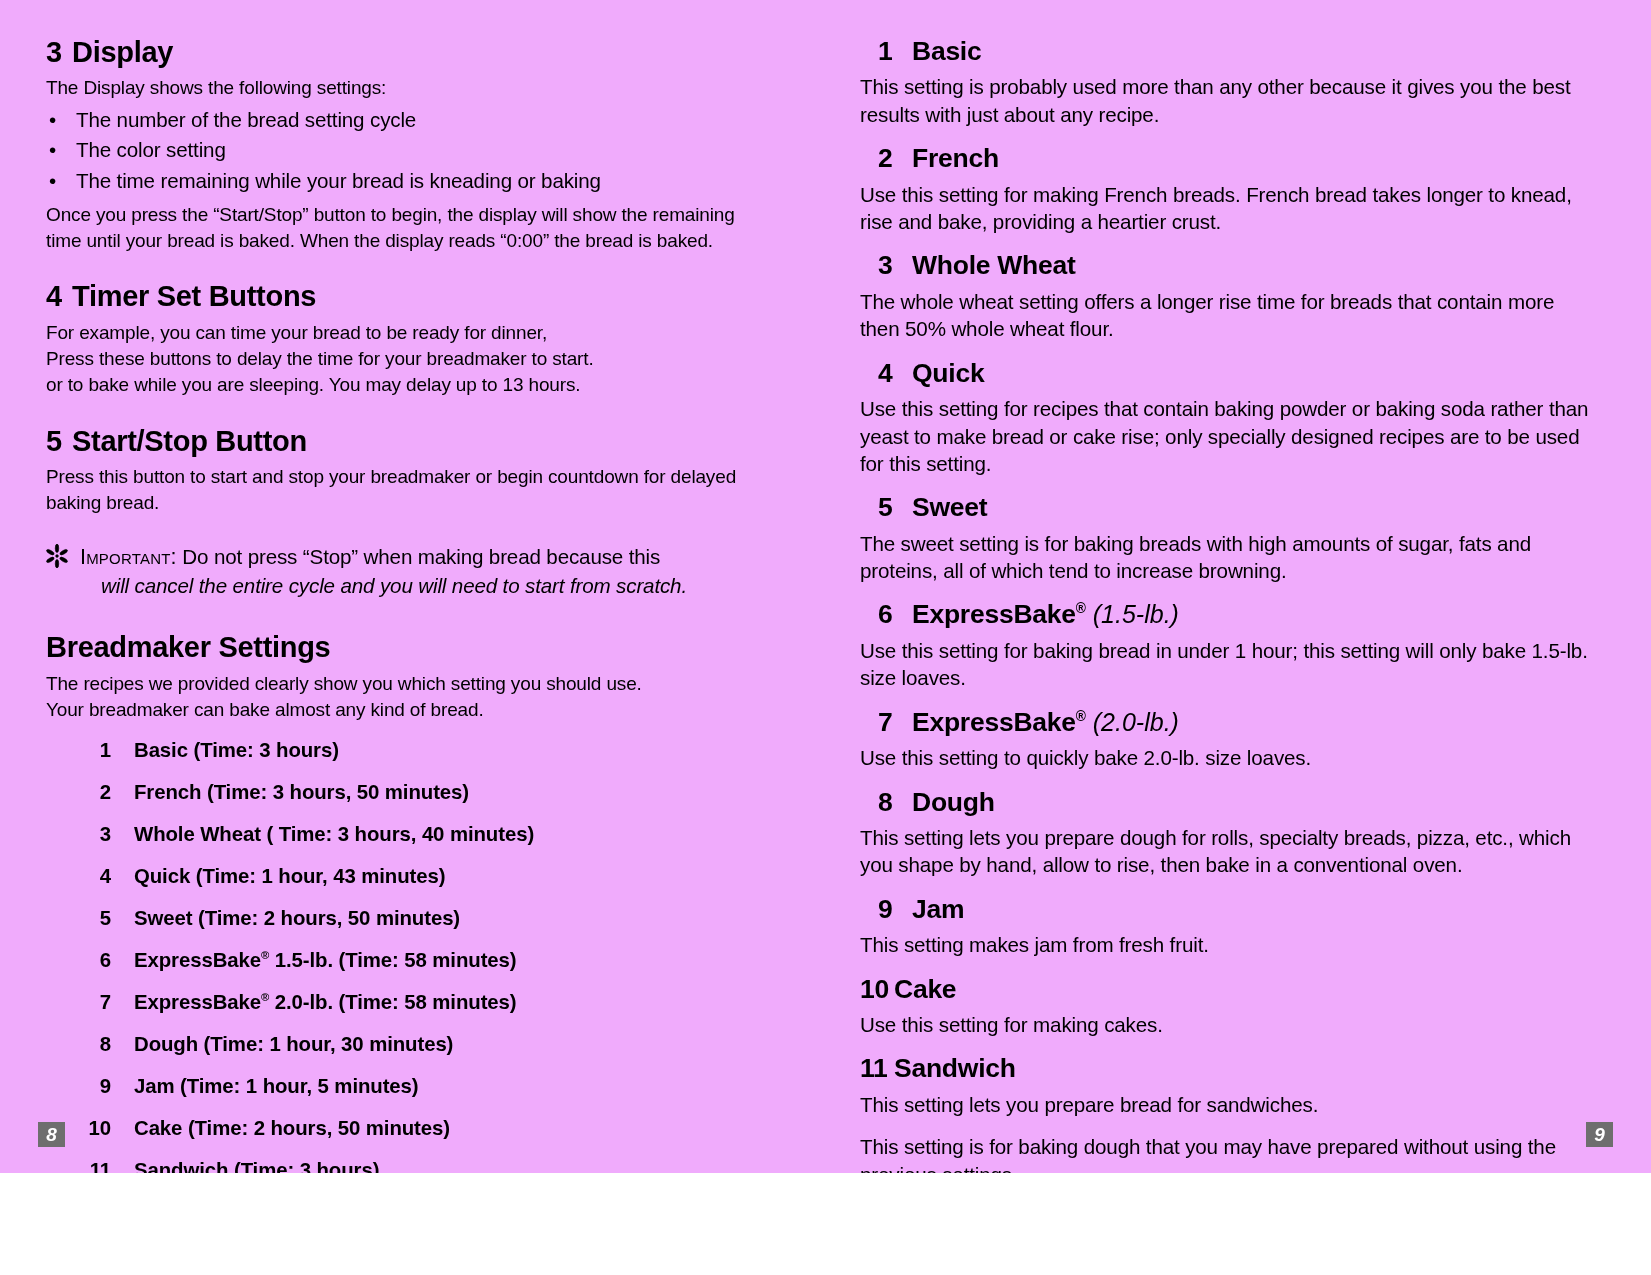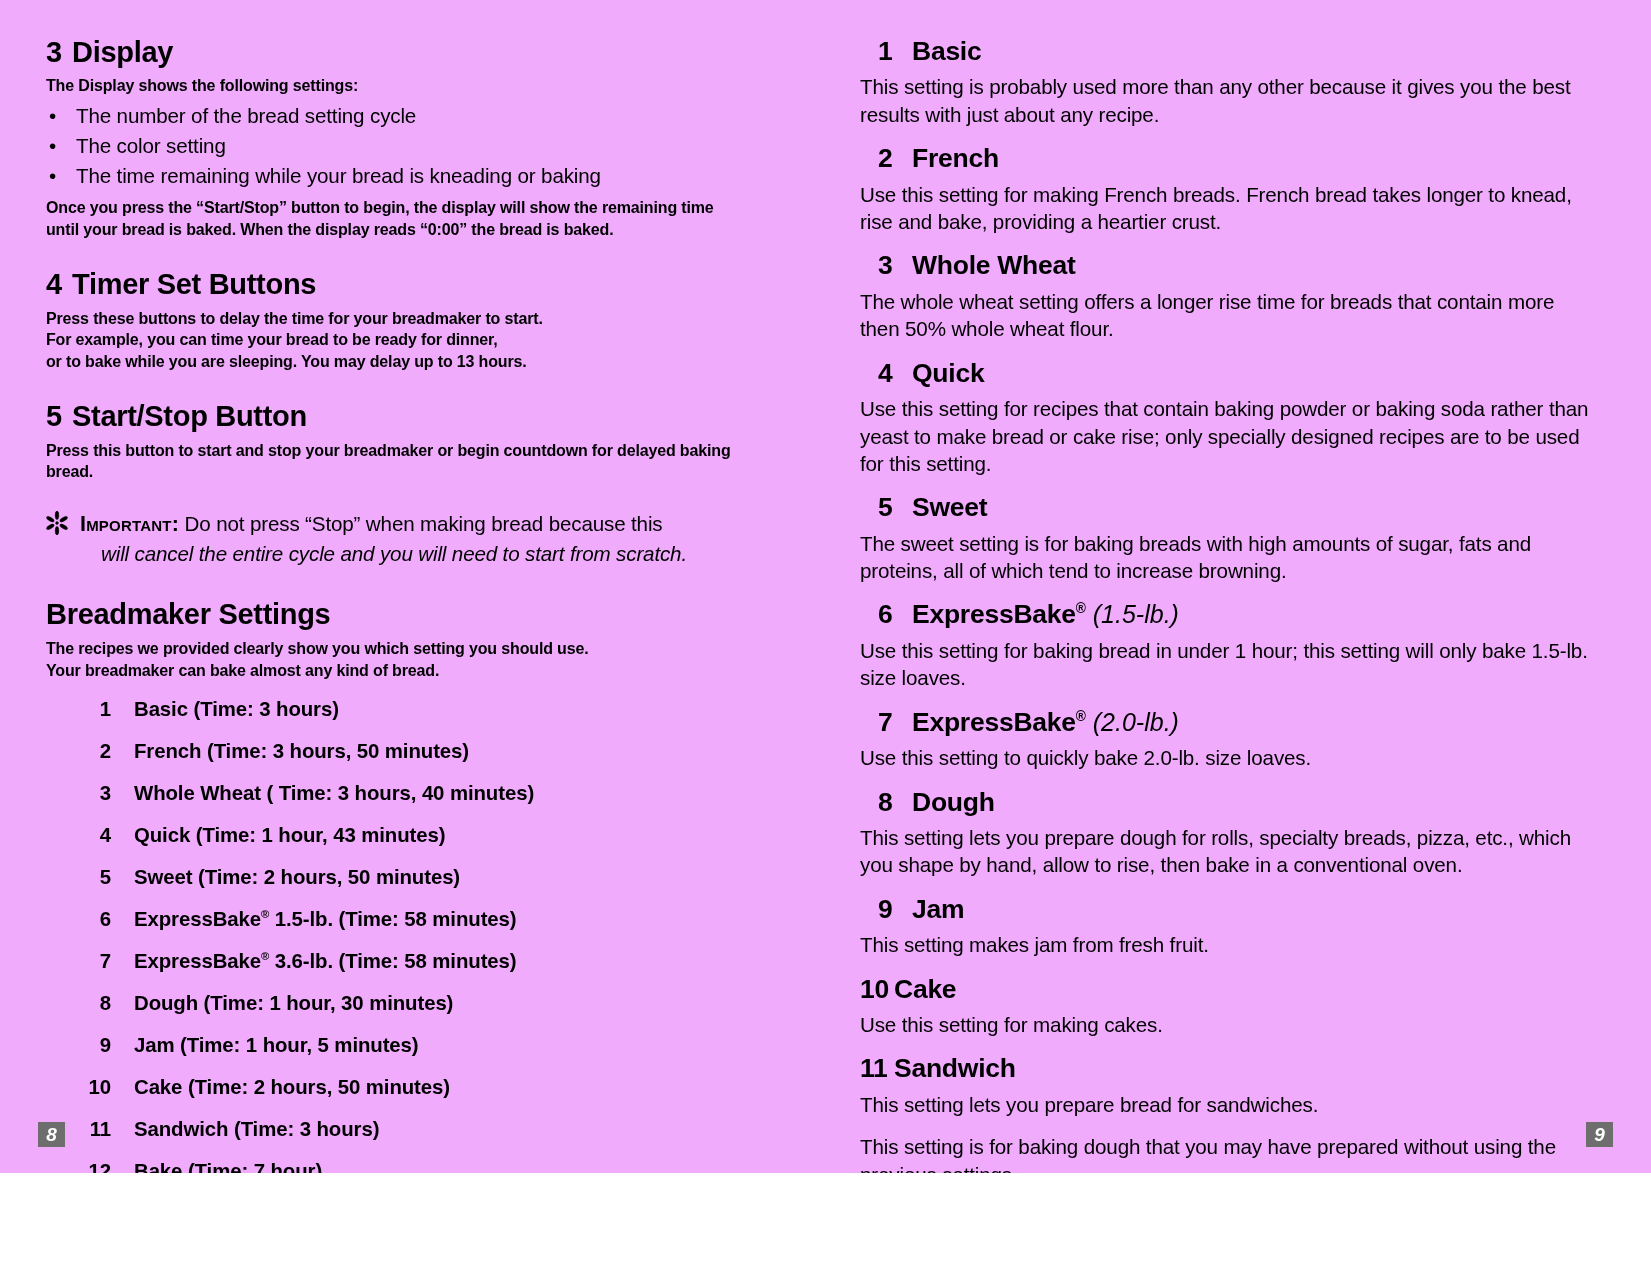--- a/index.html
+++ b/index.html
@@ -96,25 +96,24 @@
   }
   h3.set-head sup {
     font-size: 0.52em;
     vertical-align: super;
     font-weight: bold;
     line-height: 0;
   }
 
   
   p.body {
-    font-size: 16px;
+    font-size: 19px;
     line-height: 1.365;
     margin: 0 0 0 0;
     letter-spacing: -0.15px;
-    font-weight: bold;
   }
   p.body + p.body {
     margin-top: 0;
   }
   p.desc {
     font-size: 20.6px;
     line-height: 1.33;
     margin: 0 0 15px 0;
     letter-spacing: -0.15px;
   }
@@ -151,21 +150,21 @@
   }
   .important .star {
     position: absolute;
     left: 0;
     top: 1px;
     width: 22px;
     height: 24px;
     display: block;
   }
   .important .lbl {
-    font-weight: bold;
+    font-weight: normal;
     font-variant: small-caps;
     font-size: 21.5px;
     letter-spacing: 0.2px;
   }
   .important .cont {
     display: block;
     padding-left: 21px;
     text-indent: 0;
     font-style: italic;
   }
@@ -232,22 +231,22 @@
       <h2 class="sec-head"><span class="num">3</span><span>Display</span></h2>
       <p class="body">The Display shows the following settings:</p>
       <ul class="bullets">
         <li><span class="dot">•</span><span>The number of the bread setting cycle</span></li>
         <li><span class="dot">•</span><span>The color setting</span></li>
         <li><span class="dot">•</span><span>The time remaining while your bread is kneading or baking</span></li>
       </ul>
       <p class="body">Once you press the “Start/Stop” button to begin, the display will show the remaining time until your bread is baked. When the display reads “0:00” the bread is baked.</p>
 
       <h2 class="sec-head spaced-top"><span class="num">4</span><span>Timer Set Buttons</span></h2>
+      <p class="body">For example, you can time your bread to be ready for dinner,</p>
       <p class="body">Press these buttons to delay the time for your breadmaker to start.</p>
-      <p class="body">For example, you can time your bread to be ready for dinner,</p>
       <p class="body">or to bake while you are sleeping. You may delay up to 13 hours.</p>
 
       <h2 class="sec-head spaced-top"><span class="num">5</span><span>Start/Stop Button</span></h2>
       <p class="body">Press this button to start and stop your breadmaker or begin countdown for delayed baking bread.</p>
 
       <div class="important">
         <span class="star">
           <svg viewBox="0 0 24 26" width="22" height="24" aria-hidden="true">
             <g fill="#000000" stroke="#000000" stroke-width="0.6">
               <ellipse cx="12" cy="4.6" rx="1.9" ry="4.6"></ellipse>
@@ -286,21 +285,21 @@
         <li>
             <span class="idx">5</span>
             <span class="txt">Sweet (Time: 2 hours, 50 minutes)</span>
           </li>
         <li>
             <span class="idx">6</span>
             <span class="txt"><span>ExpressBake</span><sup>®</sup><span> 1.5-lb. (Time: 58 minutes)</span></span>
           </li>
         <li>
             <span class="idx">7</span>
-            <span class="txt"><span>ExpressBake</span><sup>®</sup><span> 3.6-lb. (Time: 58 minutes)</span></span>
+            <span class="txt"><span>ExpressBake</span><sup>®</sup><span> 2.0-lb. (Time: 58 minutes)</span></span>
           </li>
         <li>
             <span class="idx">8</span>
             <span class="txt">Dough (Time: 1 hour, 30 minutes)</span>
           </li>
         <li>
             <span class="idx">9</span>
             <span class="txt">Jam (Time: 1 hour, 5 minutes)</span>
           </li>
         <li>

